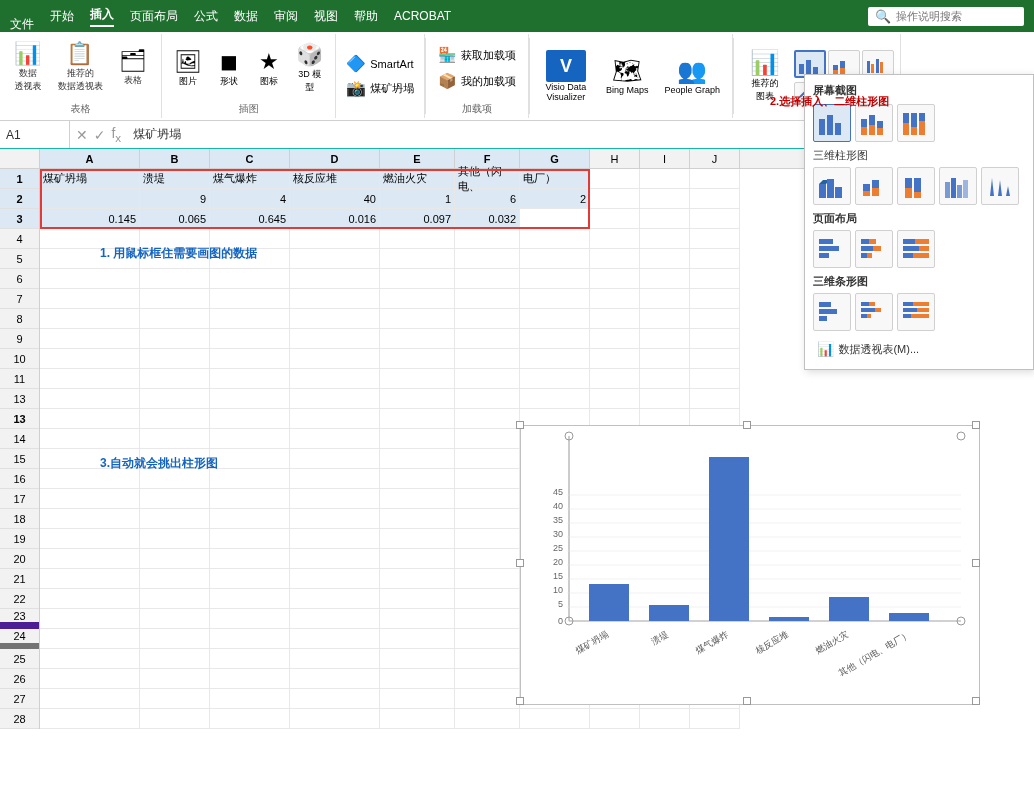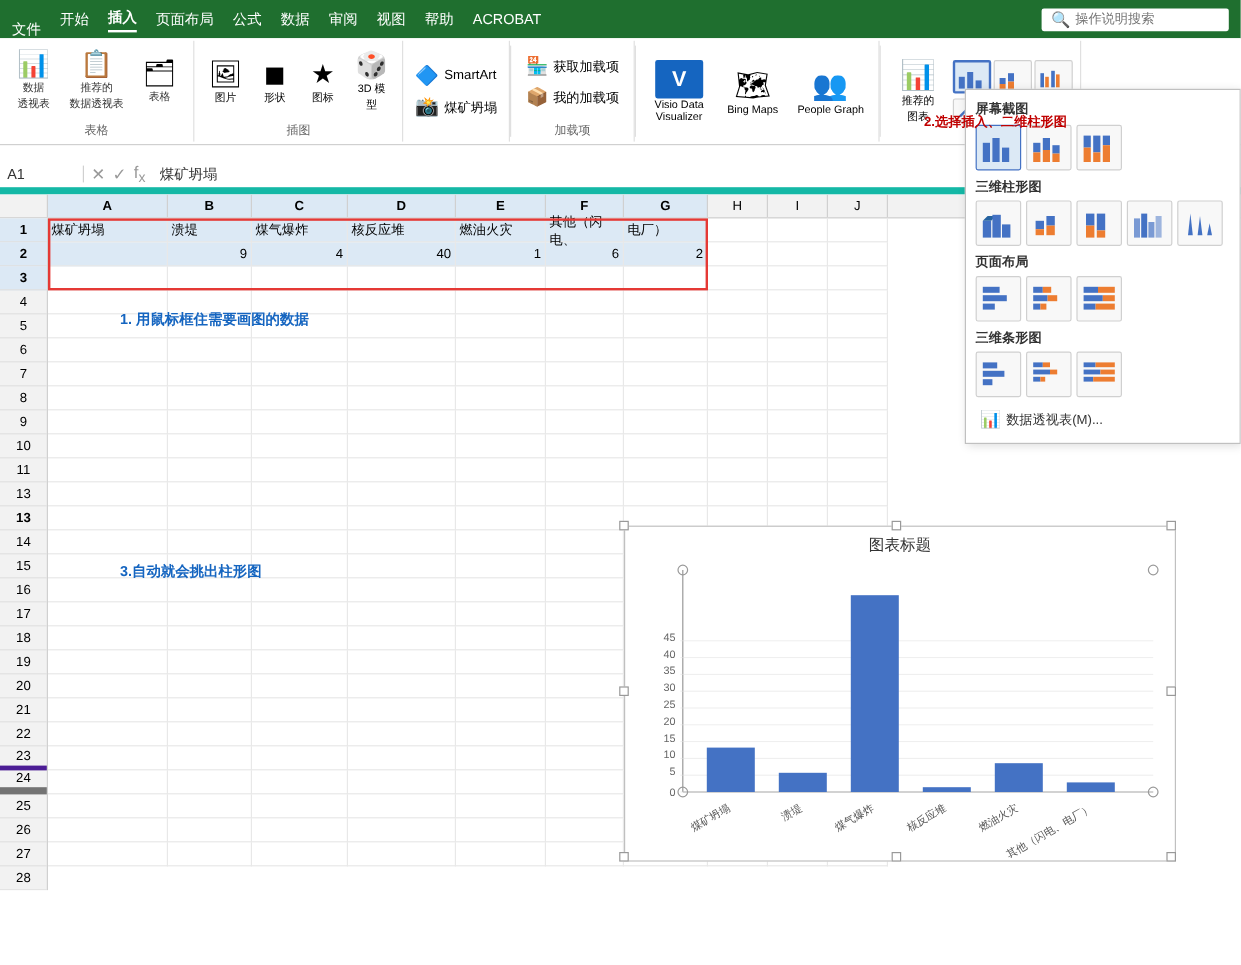--- a/index.html
+++ b/index.html
@@ -20,21 +20,21 @@
     .addin-btn { display: flex; flex-direction: row; align-items: center; gap: 4px; padding: 2px 6px; cursor: pointer; font-size: 11px; border-radius: 2px; }
 
     
     .chart-dropdown { position: absolute; top: 42px; right: 0; width: 230px; background: #fff; border: 1px solid #c0c0c0; box-shadow: 2px 2px 8px rgba(0,0,0,0.15); z-index: 100; padding: 8px; }
     .chart-row { display: flex; gap: 4px; margin-bottom: 6px; }
     .chart-icon-btn { width: 38px; height: 38px; border: 1px solid #d0d0d0; display: flex; align-items: center; justify-content: center; cursor: pointer; background: #f8f8f8; border-radius: 2px; }
     .chart-icon-btn.active { background: #dce9f5; border-color: #4472c4; }
     .more-charts { display: flex; align-items: center; gap: 4px; font-size: 11px; cursor: pointer; color: #333; padding: 4px; }
 
     
-    .formula-bar { display: flex; align-items: center; border-bottom: 6px solid #14b8a6; height: 28px; background: #fff; margin-top: 13px; }
+    .formula-bar { display: flex; border-bottom: 1px solid #14b8a6; height: 28px; background: #fff; }
     .cell-ref { width: 70px; border-right: 1px solid #d0d0d0; padding: 0 6px; font-size: 12px; color: #333; display: flex; align-items: center; }
     .formula-btns { display: flex; align-items: center; padding: 0 6px; gap: 6px; color: #666; font-size: 14px; }
     .formula-input { flex: 1; padding: 0 6px; font-size: 12px; color: #333; border: none; outline: none; }
 
     
     .annotation { position: absolute; color: #1565c0; font-size: 12px; font-weight: normal; z-index: 10; }
 
     
     .top-nav { display: flex; align-items: center; height: 32px; background: #1f6f2f; color: #fff; padding: 0 10px; gap: 16px; }
     .search-bar { margin-left: auto; display: flex; align-items: center; background: #fff; border-radius: 2px; padding: 2px 8px; gap: 4px; }
@@ -240,21 +240,21 @@
               <rect x="2" y="4" width="6" height="10" fill="#4472c4"></rect>
               <rect x="2" y="14" width="6" height="12" fill="#ed7d31"></rect>
               <rect x="10" y="4" width="6" height="14" fill="#4472c4"></rect>
               <rect x="10" y="18" width="6" height="8" fill="#ed7d31"></rect>
               <rect x="18" y="4" width="6" height="8" fill="#4472c4"></rect>
               <rect x="18" y="12" width="6" height="14" fill="#ed7d31"></rect>
             </svg>
         </div>
       </div>
 
-      <div style="font-size:11px;font-weight:bold;color:#333;margin:4px 0;">三维柱形图</div>
+      <div style="font-size:11px;font-weight:normal;color:#333;margin:4px 0;">三维柱形图</div>
 
       <div class="chart-row">
         <div class="chart-icon-btn">
           <svg width="30" height="28">
               <rect x="2" y="12" width="7" height="14" fill="#4472c4"></rect>
               <polygon points="2,12 6,8 13,8 9,12" fill="#2563a0"></polygon>
               <rect x="10" y="7" width="7" height="19" fill="#4472c4"></rect>
               <rect x="18" y="15" width="7" height="11" fill="#4472c4"></rect>
             </svg>
         </div>
@@ -411,21 +411,21 @@
       <div style="height:20px;display:flex;align-items:center;justify-content:center;font-size:11px;border-bottom:1px solid #e0e0e0;font-weight:bold;">13</div>
       <div style="height:20px;display:flex;align-items:center;justify-content:center;font-size:11px;border-bottom:1px solid #e0e0e0;">14</div>
       <div style="height:20px;display:flex;align-items:center;justify-content:center;font-size:11px;border-bottom:1px solid #e0e0e0;">15</div>
       <div style="height:20px;display:flex;align-items:center;justify-content:center;font-size:11px;border-bottom:1px solid #e0e0e0;">16</div>
       <div style="height:20px;display:flex;align-items:center;justify-content:center;font-size:11px;border-bottom:1px solid #e0e0e0;">17</div>
       <div style="height:20px;display:flex;align-items:center;justify-content:center;font-size:11px;border-bottom:1px solid #e0e0e0;">18</div>
       <div style="height:20px;display:flex;align-items:center;justify-content:center;font-size:11px;border-bottom:1px solid #e0e0e0;">19</div>
       <div style="height:20px;display:flex;align-items:center;justify-content:center;font-size:11px;border-bottom:1px solid #e0e0e0;">20</div>
       <div style="height:20px;display:flex;align-items:center;justify-content:center;font-size:11px;border-bottom:1px solid #e0e0e0;">21</div>
       <div style="height:20px;display:flex;align-items:center;justify-content:center;font-size:11px;border-bottom:1px solid #e0e0e0;">22</div>
-      <div style="height:20px;display:flex;align-items:center;justify-content:center;font-size:11px;border-bottom:4px solid #4c1d95;">23</div>
+      <div style="height:20px;display:flex;align-items:center;justify-content:center;font-size:11px;border-bottom:7px solid #4c1d95;">23</div>
       <div style="height:20px;display:flex;align-items:center;justify-content:center;font-size:11px;border-bottom:6px solid #737373;">24</div>
       <div style="height:20px;display:flex;align-items:center;justify-content:center;font-size:11px;border-bottom:1px solid #e0e0e0;">25</div>
       <div style="height:20px;display:flex;align-items:center;justify-content:center;font-size:11px;border-bottom:1px solid #e0e0e0;">26</div>
       <div style="height:20px;display:flex;align-items:center;justify-content:center;font-size:11px;border-bottom:1px solid #e0e0e0;">27</div>
       <div style="height:20px;display:flex;align-items:center;justify-content:center;font-size:11px;border-bottom:1px solid #e0e0e0;">28</div>
     </div>
 
     <div style="position:relative;flex:1;">
 
       <div style="display:flex;position:relative;">
@@ -447,20 +447,32 @@
         <div style="width:80px;height:20px;border-right:1px solid #e8e8e8;border-bottom:1px solid #e8e8e8;font-size:11px;padding:0 3px;display:flex;align-items:center;justify-content:flex-end;background:#dce9f5;">4</div>
         <div style="width:90px;height:20px;border-right:1px solid #e8e8e8;border-bottom:1px solid #e8e8e8;font-size:11px;padding:0 3px;display:flex;align-items:center;justify-content:flex-end;background:#dce9f5;">40</div>
         <div style="width:75px;height:20px;border-right:1px solid #e8e8e8;border-bottom:1px solid #e8e8e8;font-size:11px;padding:0 3px;display:flex;align-items:center;justify-content:flex-end;background:#dce9f5;">1</div>
         <div style="width:65px;height:20px;border-right:1px solid #e8e8e8;border-bottom:1px solid #e8e8e8;font-size:11px;padding:0 3px;display:flex;align-items:center;justify-content:flex-end;background:#dce9f5;">6</div>
         <div style="width:70px;height:20px;border-right:1px solid #e8e8e8;border-bottom:1px solid #e8e8e8;font-size:11px;padding:0 3px;display:flex;align-items:center;justify-content:flex-end;background:#dce9f5;">2</div>
         <div style="width:50px;height:20px;border-right:1px solid #e8e8e8;border-bottom:1px solid #e8e8e8;font-size:11px;"></div>
         <div style="width:50px;height:20px;border-right:1px solid #e8e8e8;border-bottom:1px solid #e8e8e8;font-size:11px;"></div>
         <div style="width:50px;height:20px;border-right:1px solid #e8e8e8;border-bottom:1px solid #e8e8e8;font-size:11px;"></div>
       </div>
 
+      <div style="display:flex;">
+        <div style="width:100px;height:20px;border-right:1px solid #e8e8e8;border-bottom:1px solid #e8e8e8;font-size:11px;padding:0 3px;display:flex;align-items:center;justify-content:flex-end;background:#dce9f5;">0.145</div>
+        <div style="width:70px;height:20px;border-right:1px solid #e8e8e8;border-bottom:1px solid #e8e8e8;font-size:11px;padding:0 3px;display:flex;align-items:center;justify-content:flex-end;background:#dce9f5;">0.065</div>
+        <div style="width:80px;height:20px;border-right:1px solid #e8e8e8;border-bottom:1px solid #e8e8e8;font-size:11px;padding:0 3px;display:flex;align-items:center;justify-content:flex-end;background:#dce9f5;">0.645</div>
+        <div style="width:90px;height:20px;border-right:1px solid #e8e8e8;border-bottom:1px solid #e8e8e8;font-size:11px;padding:0 3px;display:flex;align-items:center;justify-content:flex-end;background:#dce9f5;">0.016</div>
+        <div style="width:75px;height:20px;border-right:1px solid #e8e8e8;border-bottom:1px solid #e8e8e8;font-size:11px;padding:0 3px;display:flex;align-items:center;justify-content:flex-end;background:#dce9f5;">0.097</div>
+        <div style="width:65px;height:20px;border-right:1px solid #e8e8e8;border-bottom:1px solid #e8e8e8;font-size:11px;padding:0 3px;display:flex;align-items:center;justify-content:flex-end;background:#dce9f5;">0.032</div>
+        <div style="width:70px;height:20px;border-right:1px solid #e8e8e8;border-bottom:1px solid #e8e8e8;font-size:11px;padding:0 3px;display:flex;align-items:center;"></div>
+        <div style="width:50px;height:20px;border-right:1px solid #e8e8e8;border-bottom:1px solid #e8e8e8;"></div>
+        <div style="width:50px;height:20px;border-right:1px solid #e8e8e8;border-bottom:1px solid #e8e8e8;"></div>
+        <div style="width:50px;height:20px;border-right:1px solid #e8e8e8;border-bottom:1px solid #e8e8e8;"></div>
+      </div>
 
       <div id="empty-rows">
           <div style="display: flex;">
             <div style="width: 100px; height: 20px; border-right: 1px solid rgb(232, 232, 232); border-bottom: 1px solid rgb(232, 232, 232); font-size: 11px;"></div>
             <div style="width: 70px; height: 20px; border-right: 1px solid rgb(232, 232, 232); border-bottom: 1px solid rgb(232, 232, 232); font-size: 11px;"></div>
             <div style="width: 80px; height: 20px; border-right: 1px solid rgb(232, 232, 232); border-bottom: 1px solid rgb(232, 232, 232); font-size: 11px;"></div>
             <div style="width: 90px; height: 20px; border-right: 1px solid rgb(232, 232, 232); border-bottom: 1px solid rgb(232, 232, 232); font-size: 11px;"></div>
             <div style="width: 75px; height: 20px; border-right: 1px solid rgb(232, 232, 232); border-bottom: 1px solid rgb(232, 232, 232); font-size: 11px;"></div>
             <div style="width: 65px; height: 20px; border-right: 1px solid rgb(232, 232, 232); border-bottom: 1px solid rgb(232, 232, 232); font-size: 11px;"></div>
             <div style="width: 70px; height: 20px; border-right: 1px solid rgb(232, 232, 232); border-bottom: 1px solid rgb(232, 232, 232); font-size: 11px;"></div>
@@ -759,21 +771,20 @@
         </div>
 
       <div style="position:absolute;top:0;left:0;width:550px;height:60px;border:2px solid #e53935;pointer-events:none;z-index:5;"></div>
 
       <div style="position:absolute;top:76px;left:60px;color:#1565c0;font-size:12px;font-weight:bold;z-index:10;">1. 用鼠标框住需要画图的数据</div>
 
       <div style="position:absolute;top:286px;left:60px;color:#1565c0;font-size:12px;font-weight:bold;z-index:10;">3.自动就会挑出柱形图</div>
 
       <div style="position:absolute;top:256px;left:480px;width:460px;height:280px;background:#fff;border:1px solid #c0c0c0;">
 
-        <div style="text-align:center;font-size:13px;color:#333;padding:6px 0 2px;">图表标题</div>
 
         <svg width="460" height="250" style="display:block;">
 
           <line x1="48" y1="10" x2="48" y2="195" stroke="#999" stroke-width="1"></line>
 
           <line x1="48" y1="195" x2="440" y2="195" stroke="#999" stroke-width="1"></line>
 
           <text x="42" y="198" text-anchor="end" font-size="9" fill="#666">0</text>
           <line x1="46" y1="195" x2="440" y2="195" stroke="#e0e0e0" stroke-width="0.5"></line>
           <text x="42" y="181" text-anchor="end" font-size="9" fill="#666">5</text>

